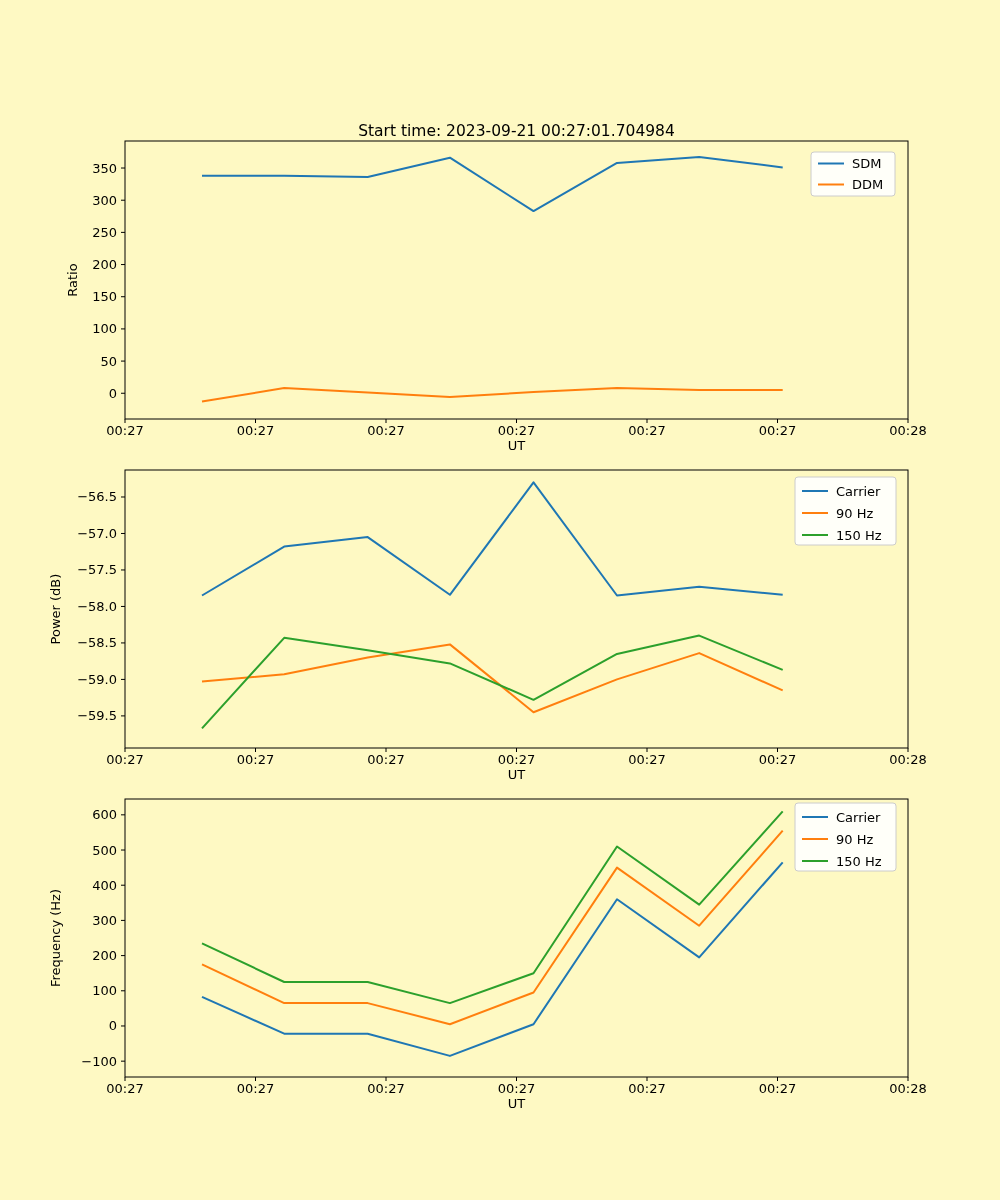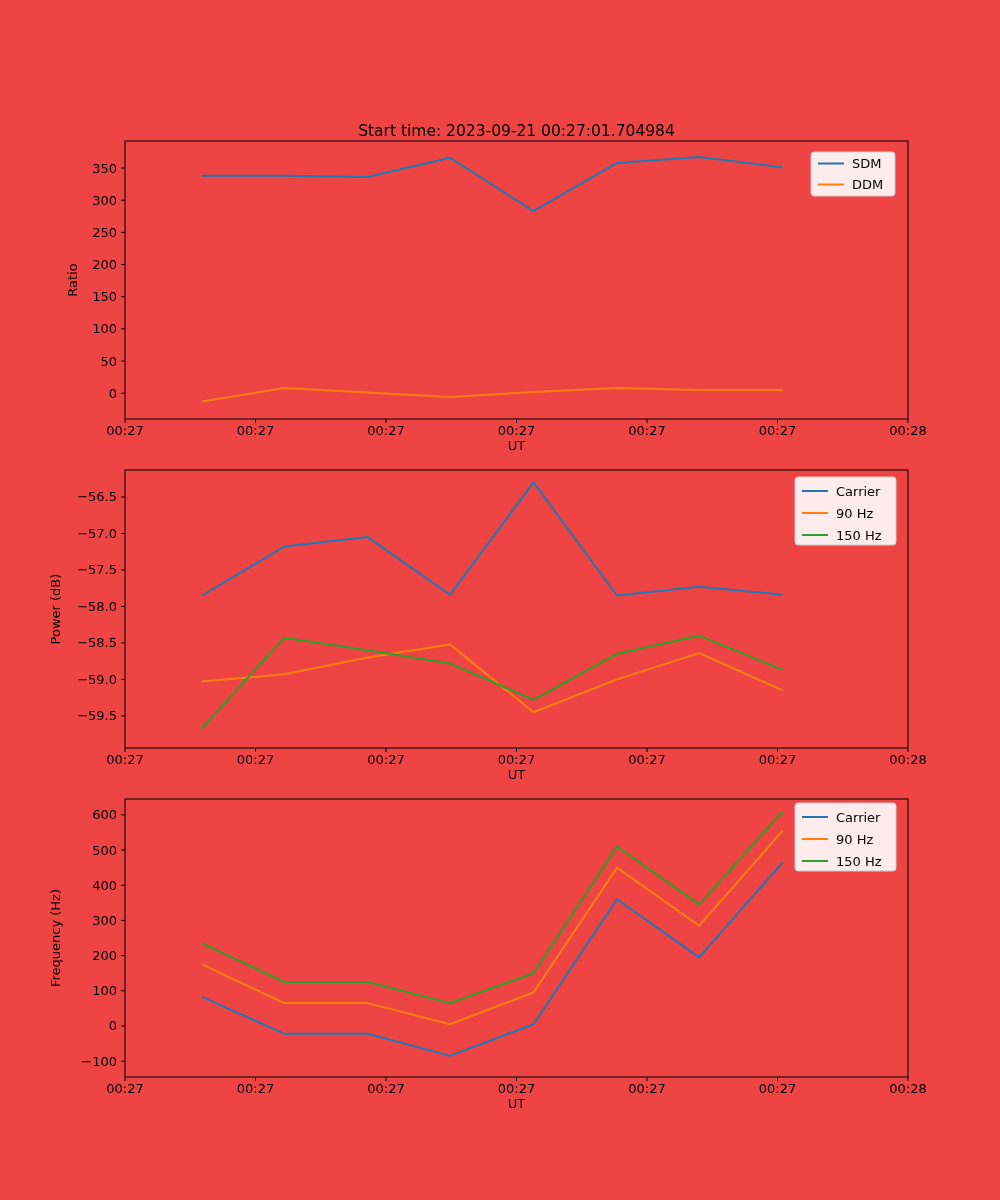--- a/index.html
+++ b/index.html
@@ -1,19 +1,19 @@
 <!DOCTYPE html>
 <html><head>
 <meta charset="utf-8">
 <style>
   html,body{margin:0;padding:0;background:#ffffff;}
   .figure{
     position:relative;
     width:1000px;height:1200px;
-    background:#ef4444;
+    background:#fef9c3;
     font-family:"DejaVu Sans", sans-serif;
     overflow:hidden;
   }
   .figure-title{
     position:absolute;
     left:125px;top:122px;width:783px;
     text-align:center;
     font-size:15.5px;color:#000;
     font-family:"DejaVu Sans", sans-serif;
   }

